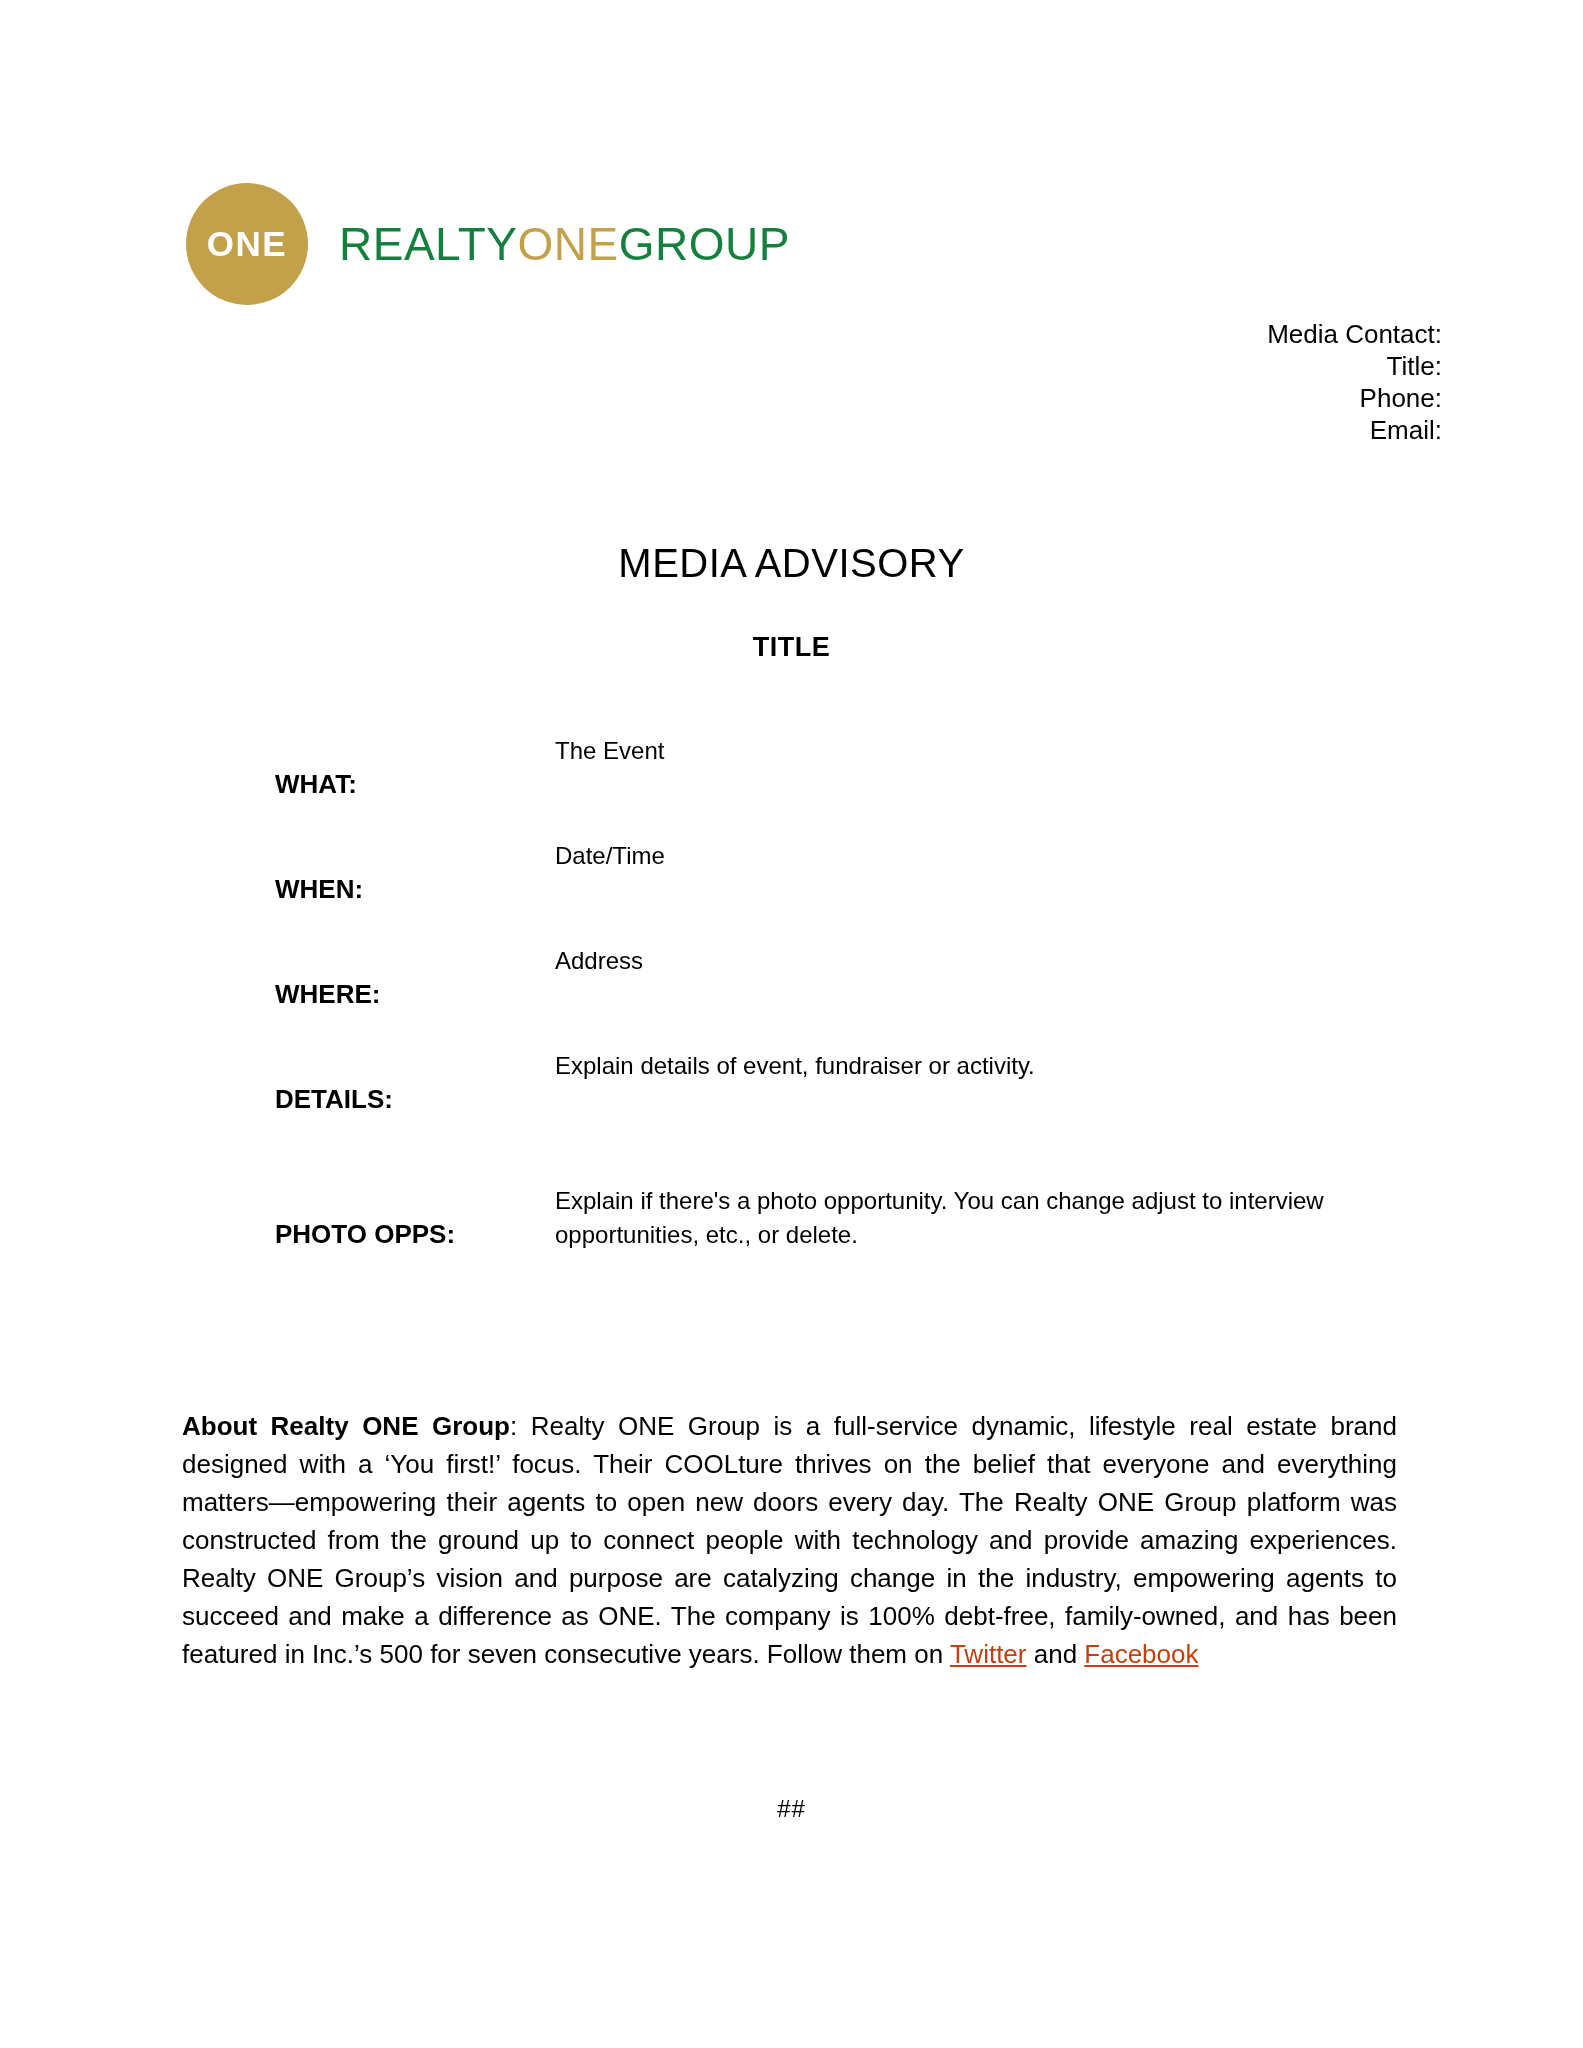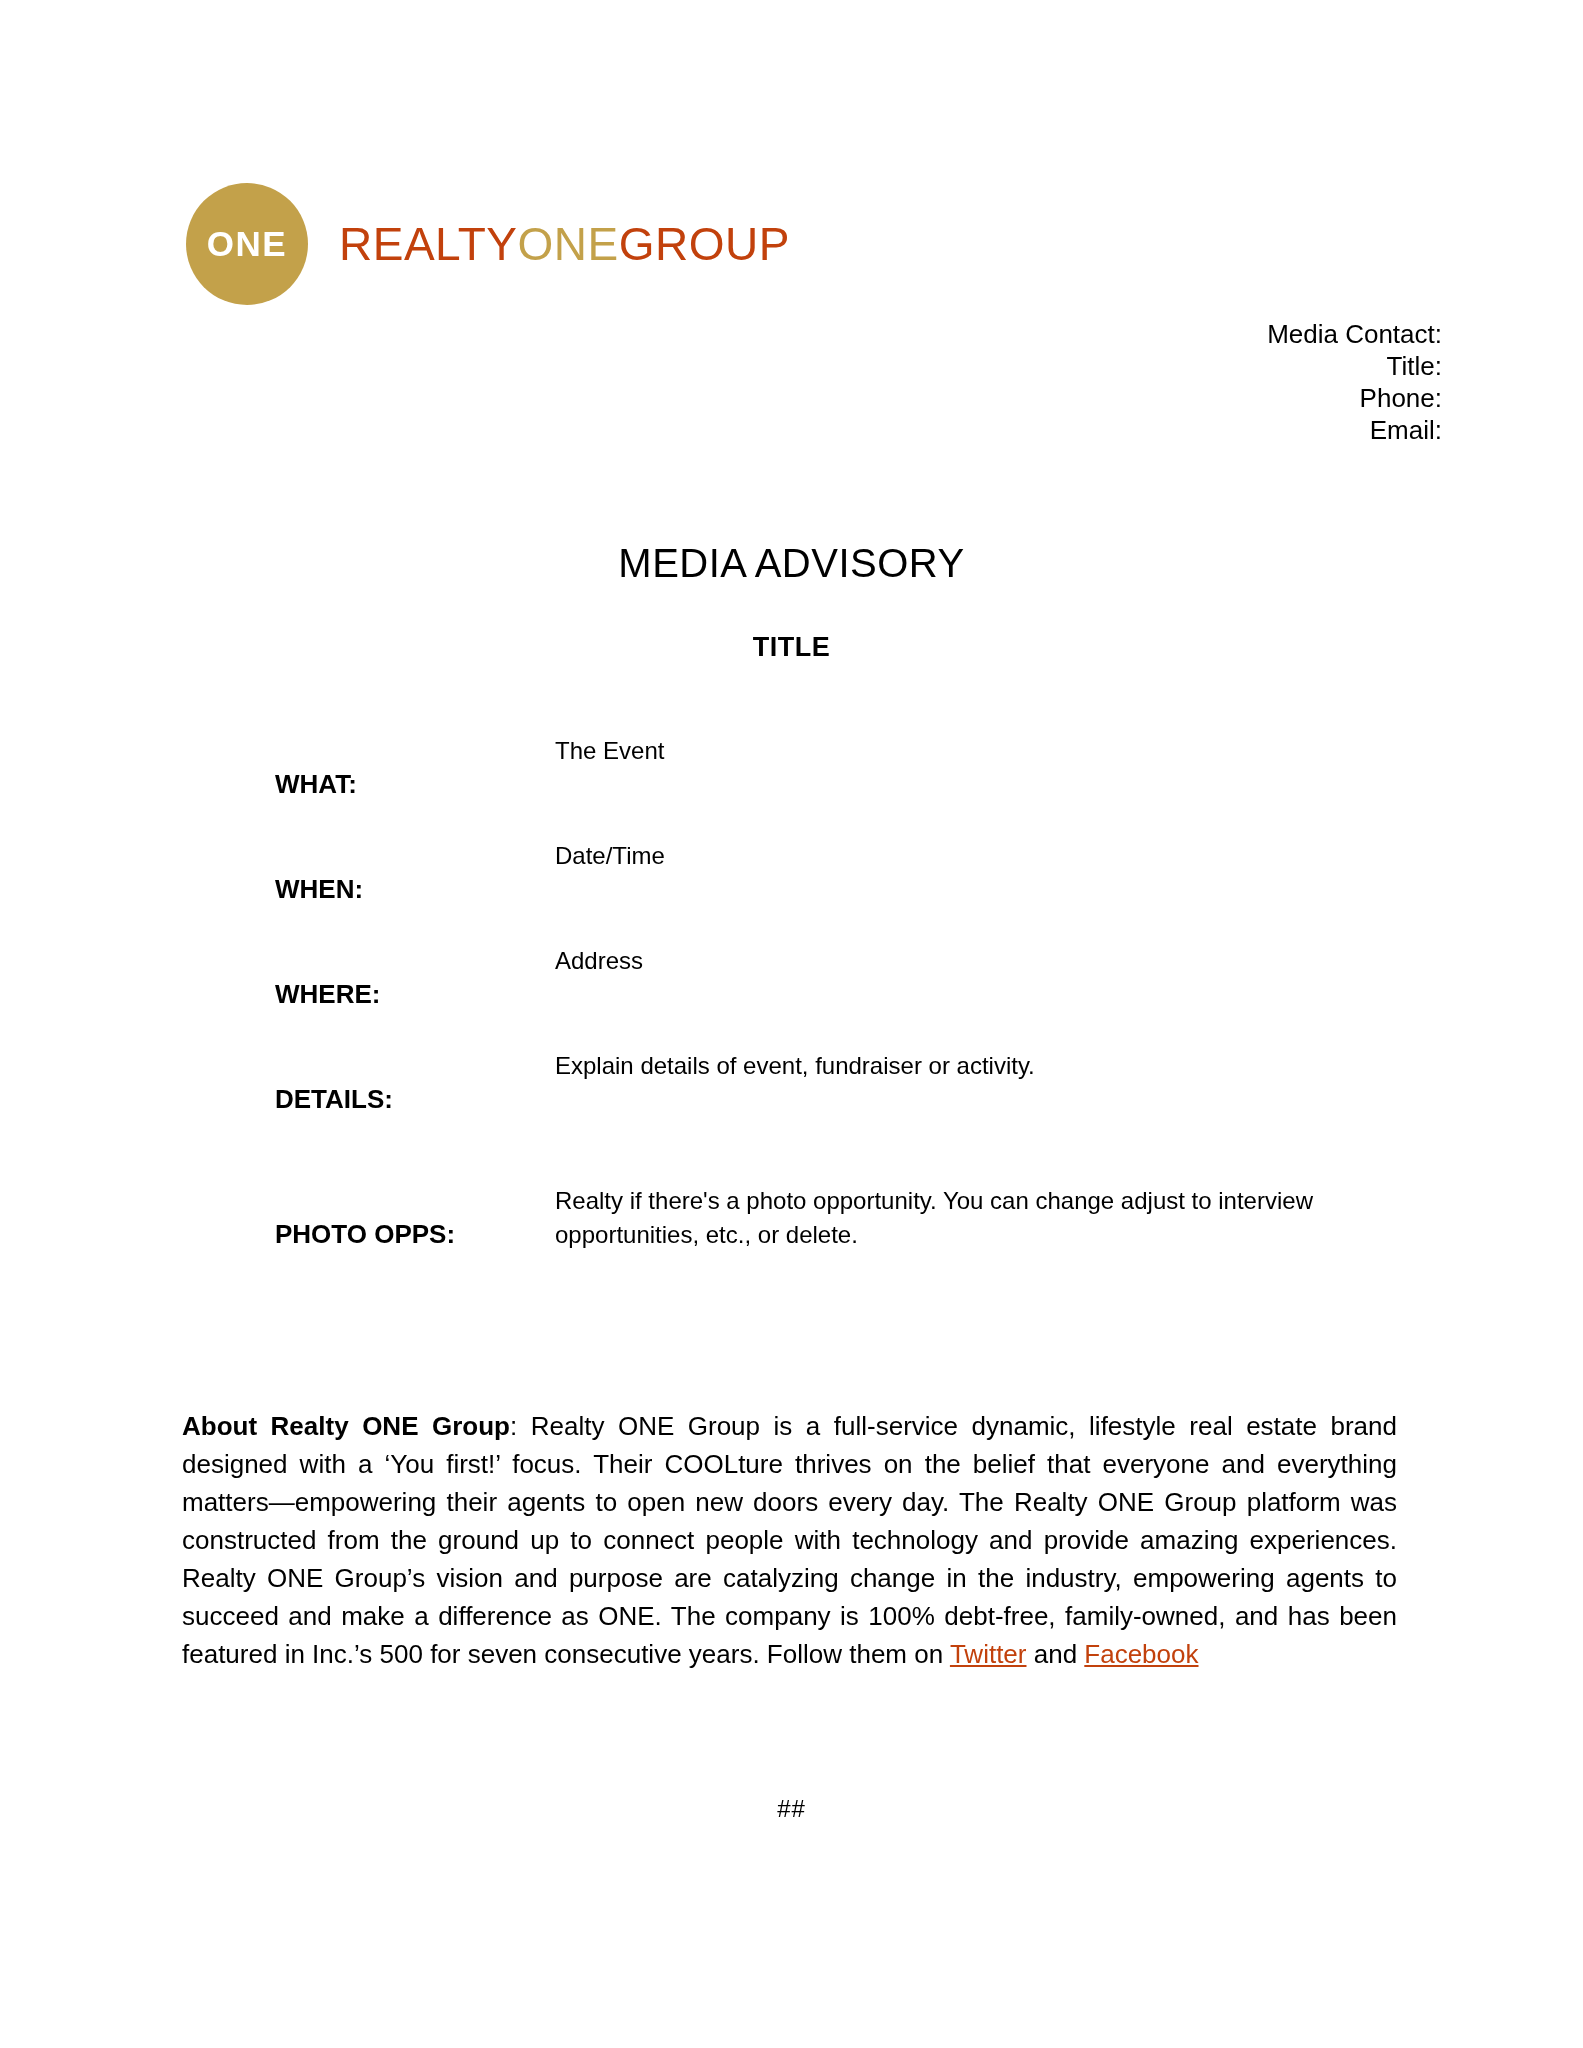--- a/index.html
+++ b/index.html
@@ -47,21 +47,21 @@
     letter-spacing: 1.5px;
     font-family: "Liberation Sans", sans-serif;
   }
   .logo-words {
     margin-left: 31px;
     font-size: 46px;
     letter-spacing: 0.5px;
     white-space: nowrap;
     font-family: "Liberation Sans", sans-serif;
   }
-  .lw-dark { color: #c2410c; }
+  .lw-dark { color: #15803d; }
   .lw-gold { color: #c3a14a; }
 
   
   .contact-block {
     position: absolute;
     right: 141px;
     top: 318px;
     text-align: right;
     font-size: 26px;
     line-height: 32px;
@@ -184,21 +184,21 @@
       <div class="row-value">Address</div>
     </div>
 
     <div class="row spaced">
       <div class="row-label">DETAILS:</div>
       <div class="row-value">Explain details of event, fundraiser or activity.</div>
     </div>
 
     <div class="row">
       <div class="row-label">PHOTO OPPS:</div>
-      <div class="row-value">Realty if there's a photo opportunity. You can change adjust to interview opportunities, etc., or delete.</div>
+      <div class="row-value">Explain if there's a photo opportunity. You can change adjust to interview opportunities, etc., or delete.</div>
     </div>
 
   </div>
 
   <div class="about">
     <b>About Realty ONE Group</b><span>: Realty ONE Group is a full-service dynamic, lifestyle real estate brand designed with a ‘You first!’ focus. Their COOLture thrives on the belief that everyone and everything matters—empowering their agents to open new doors every day. The Realty ONE Group platform was constructed from the ground up to connect people with technology and provide amazing experiences. Realty ONE Group’s vision and purpose are catalyzing change in the industry, empowering agents to succeed and make a difference as ONE. The company is 100% debt-free, family-owned, and has been featured in Inc.’s 500 for seven consecutive years. Follow them on </span><a href="#">Twitter</a><span> and </span><a href="#">Facebook</a>
   </div>
 
   <div class="footer-mark">##</div>
 

